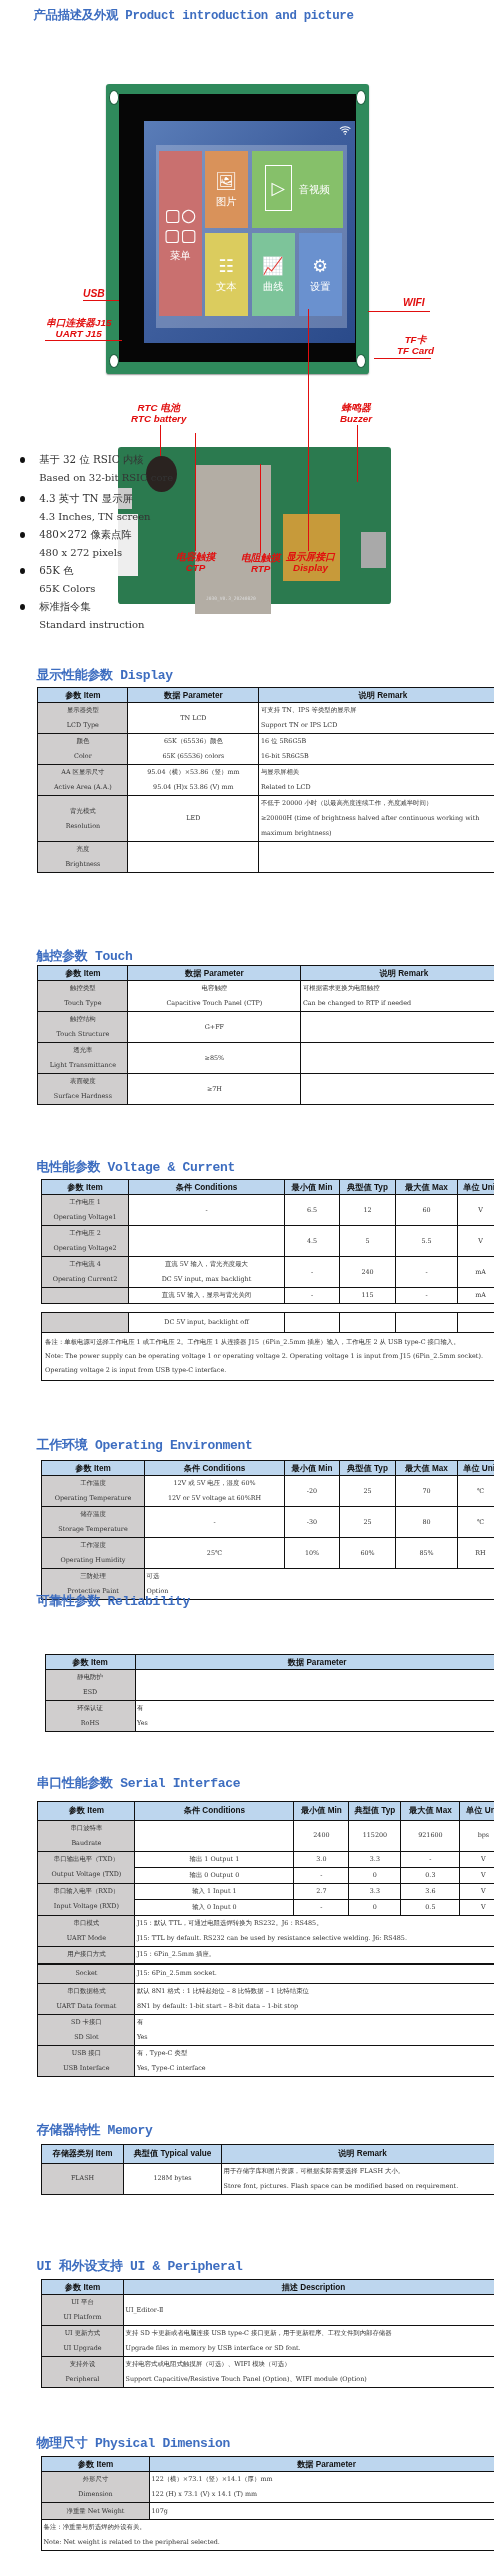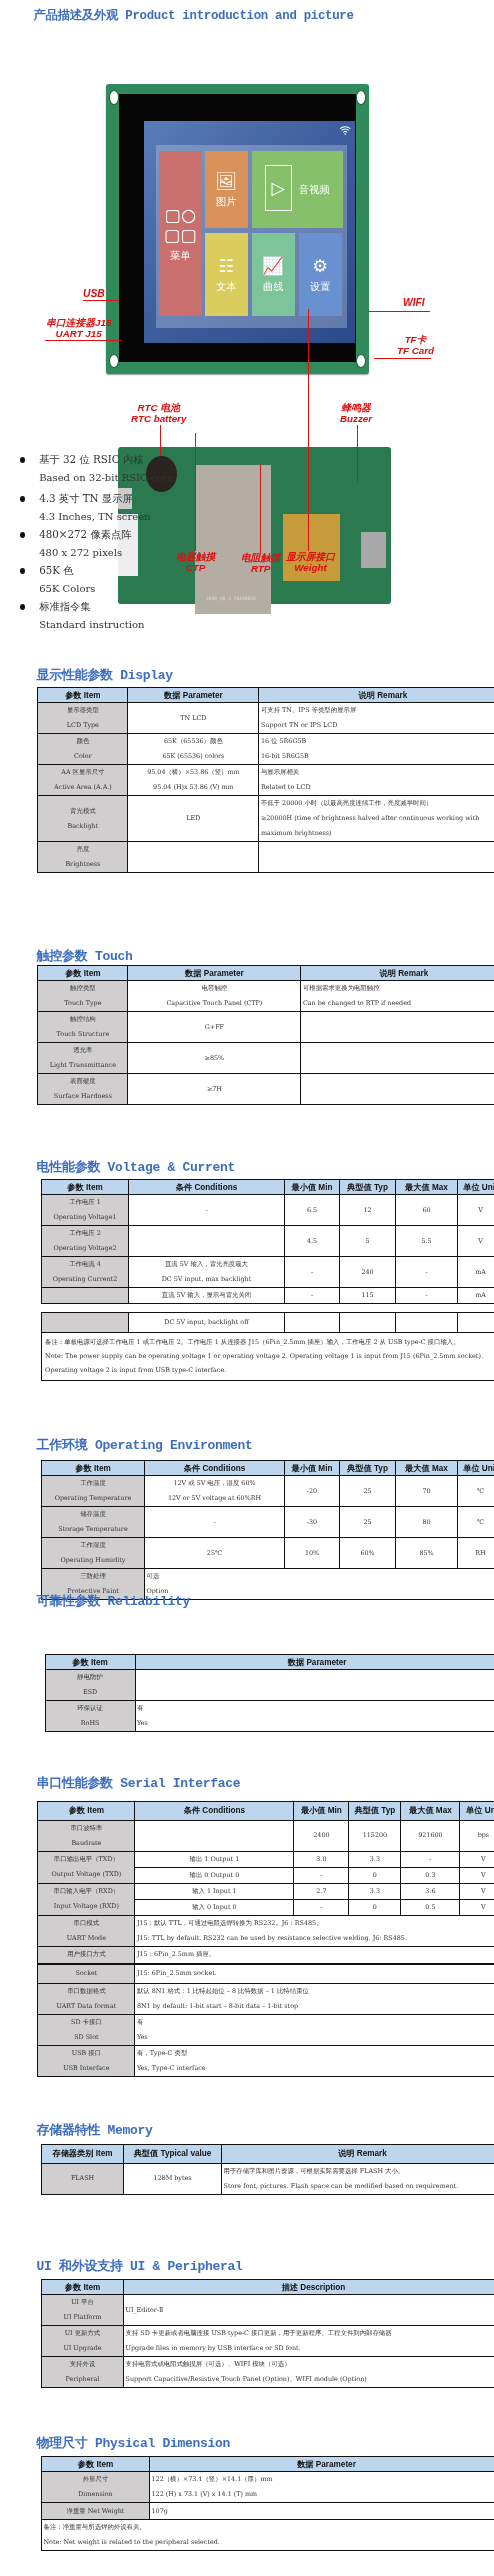--- a/index.html
+++ b/index.html
@@ -122,21 +122,21 @@
     <span class="en">CTP</span>
   </div>
 <div class="redline" style="left:195px;top:433px;width:1px;height:118px;"></div>
 <div class="pcb-label" style="left:241px;top:553px;">
     <span class="zh">电阻触摸</span>
     <span class="en">RTP</span>
   </div>
 <div class="redline" style="left:260px;top:464px;width:1px;height:89px;"></div>
 <div class="pcb-label" style="left:286px;top:552px;">
     <span class="zh">显示屏接口</span>
-    <span class="en">Weight</span>
+    <span class="en">Display</span>
   </div>
 <div class="redline" style="left:308px;top:309px;width:1px;height:242px;"></div>
 
 <div class="bullet" style="top:453px">
     <span class="dot"></span>
     <span class="zh">基于 32 位 RSIC 内核</span>
     <span class="en">Based on 32-bit RSIC core</span>
   </div>
 <div class="bullet" style="top:492px">
     <span class="dot"></span>
@@ -207,21 +207,21 @@
           <span class="en">95.04 (H)x 53.86 (V) mm</span>
         </td>
         <td class="l">
           <span class="zh">与显示屏相关</span>
           <span class="en">Related to LCD</span>
         </td>
       </tr>
   <tr>
         <td class="item">
           <span class="zh">背光模式</span>
-          <span class="en">Backlight</span>
+          <span class="en">Resolution</span>
         </td>
         <td class="c">LED</td>
         <td class="l">
           <span class="zh">不低于 20000 小时（以最高亮度连续工作，亮度减半时间）</span>
           <span class="en">≥20000H (time of brightness halved after continuous working with maximum brightness)</span>
         </td>
       </tr>
   <tr>
         <td class="item">
           <span class="zh">亮度</span>

